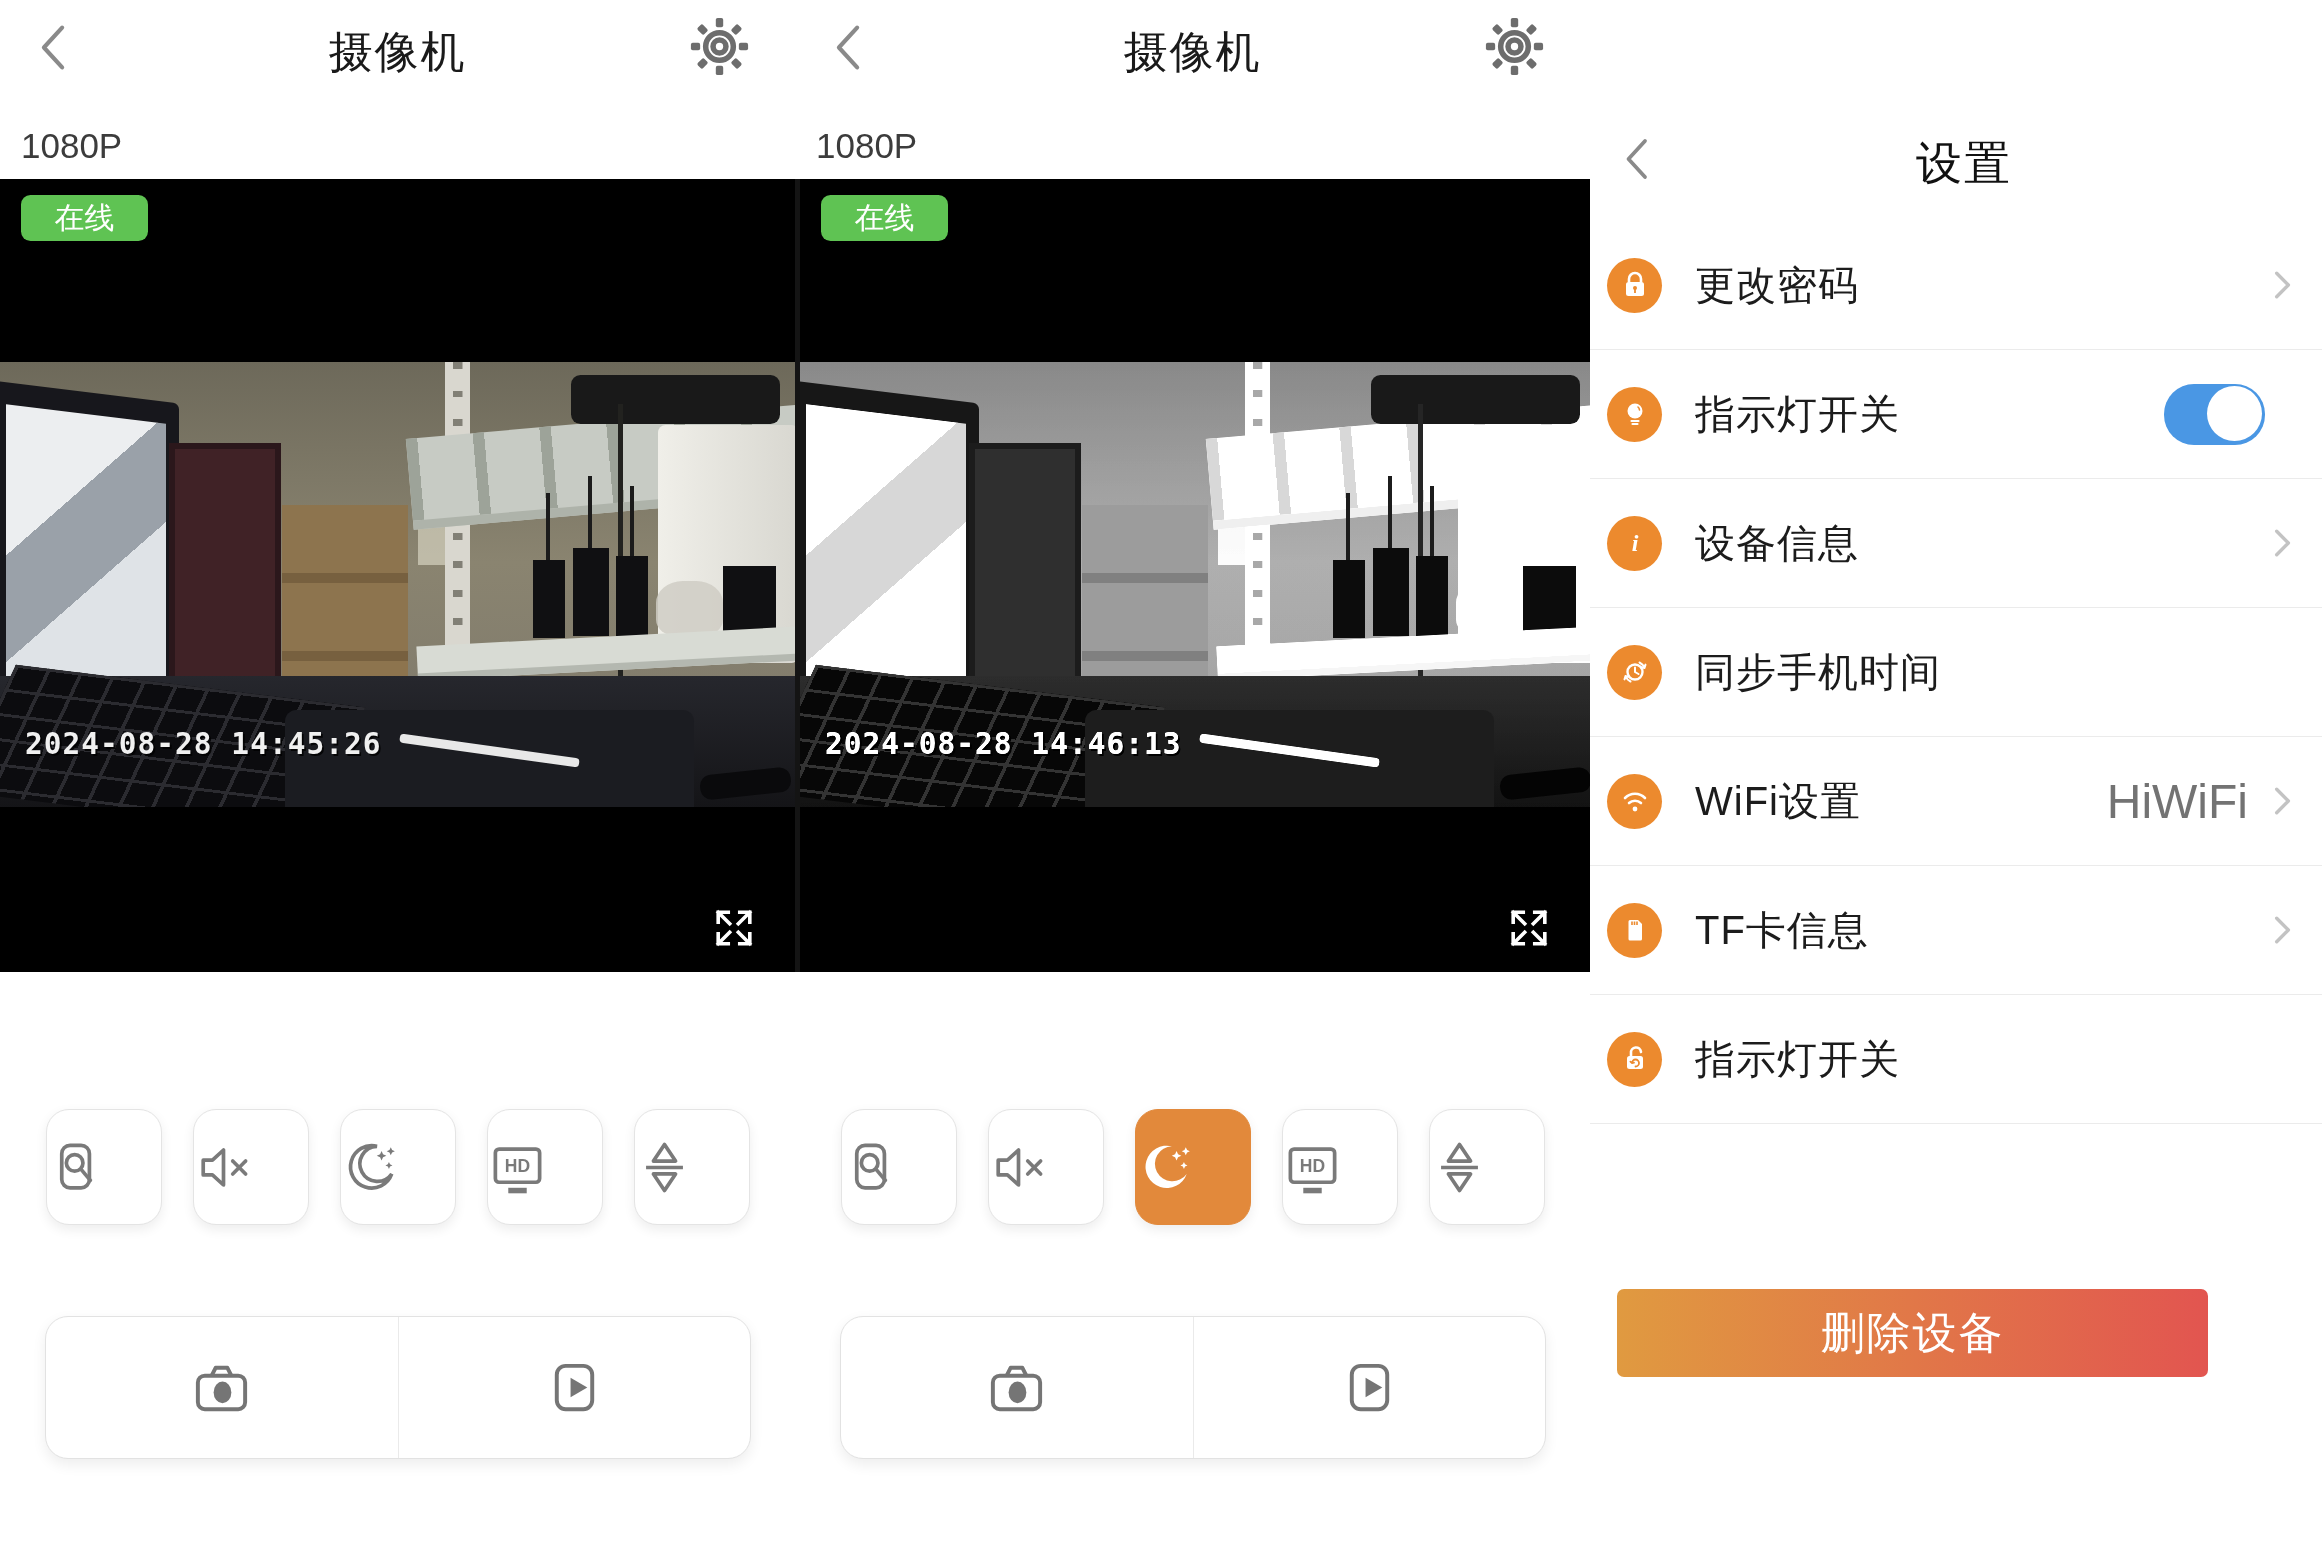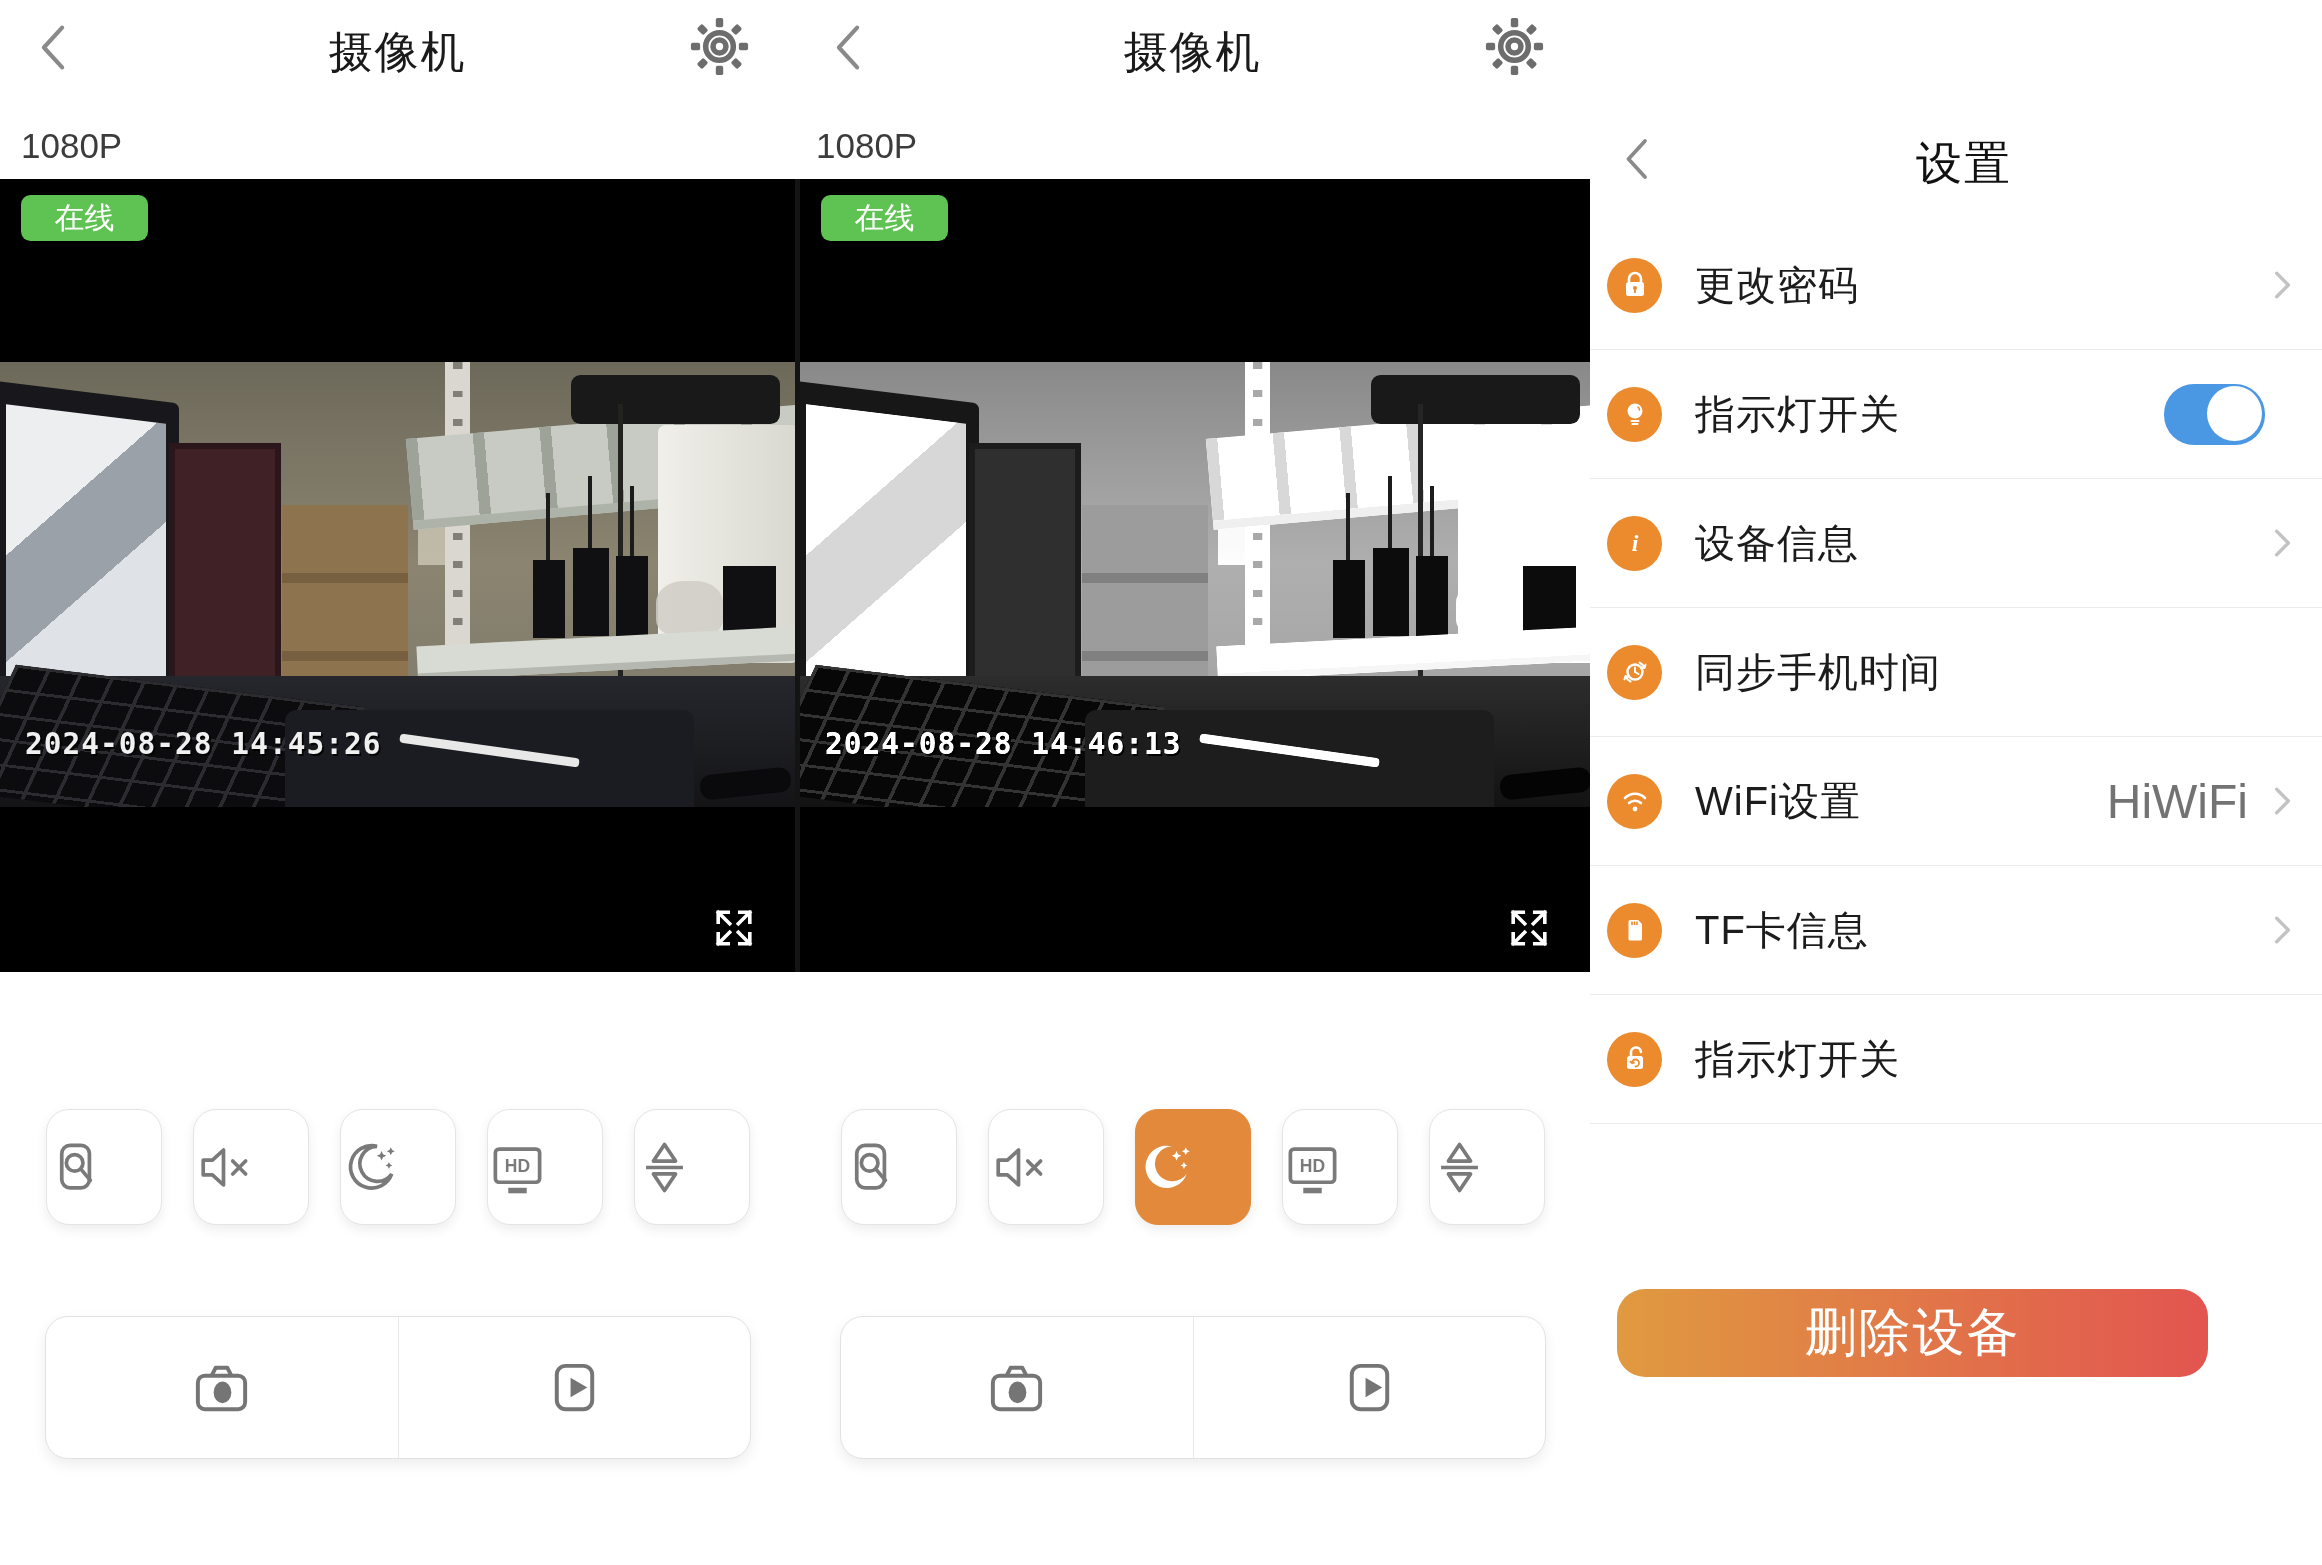--- a/index.html
+++ b/index.html
@@ -84,22 +84,22 @@
   .s-title { position:absolute; top:133px; left:8px; width:100%; text-align:center; font-size:46px; color:#111; font-weight:400; letter-spacing:1.9px; }
   .s-list { position:absolute; top:221px; left:0; width:100%; }
   .s-row { position:relative; height:129px; display:flex; align-items:center; border-bottom:1.9px solid #ebebeb; cursor:pointer; }
   .s-icon { position:absolute; left:17px; width:55px; height:55px; border-radius:50%; background:#EC8A2E;
             display:flex; align-items:center; justify-content:center; }
   .s-label { position:absolute; left:105px; font-size:40px; color:#1c1c1c; letter-spacing:1px; }
   .s-chev { position:absolute; right:23px; width:34px; height:34px; }
   .s-value { position:absolute; right:74px; font-size:48px; color:#737373; }
   .toggle { position:absolute; right:57px; width:101px; height:61px; border-radius:30px; background:#4A97E4; cursor:pointer; }
   .toggle .knob { position:absolute; right:2.9px; top:2.9px; width:55px; height:55px; border-radius:50%; background:#fff; }
-  .delete-btn { position:absolute; left:27px; top:1289px; width:591px; height:88px; border-radius:28px; border:none;
-      background:linear-gradient(90deg,#E09A40,#E25550); color:#fff; font-size:52px; letter-spacing:1.9px;
+  .delete-btn { position:absolute; left:27px; top:1289px; width:591px; height:88px; border-radius:7px; border:none;
+      background:linear-gradient(90deg,#E09A40,#E25550); color:#fff; font-size:44px; letter-spacing:1.9px;
       display:flex; align-items:center; justify-content:center; cursor:pointer; font-family:inherit; }
 </style>
 </head>
 <body>
 
 <div class="screen">
 
   <div class="phone p1">
     <div class="p-header">
       <svg class="back-ic" viewBox="0 0 64 64">

